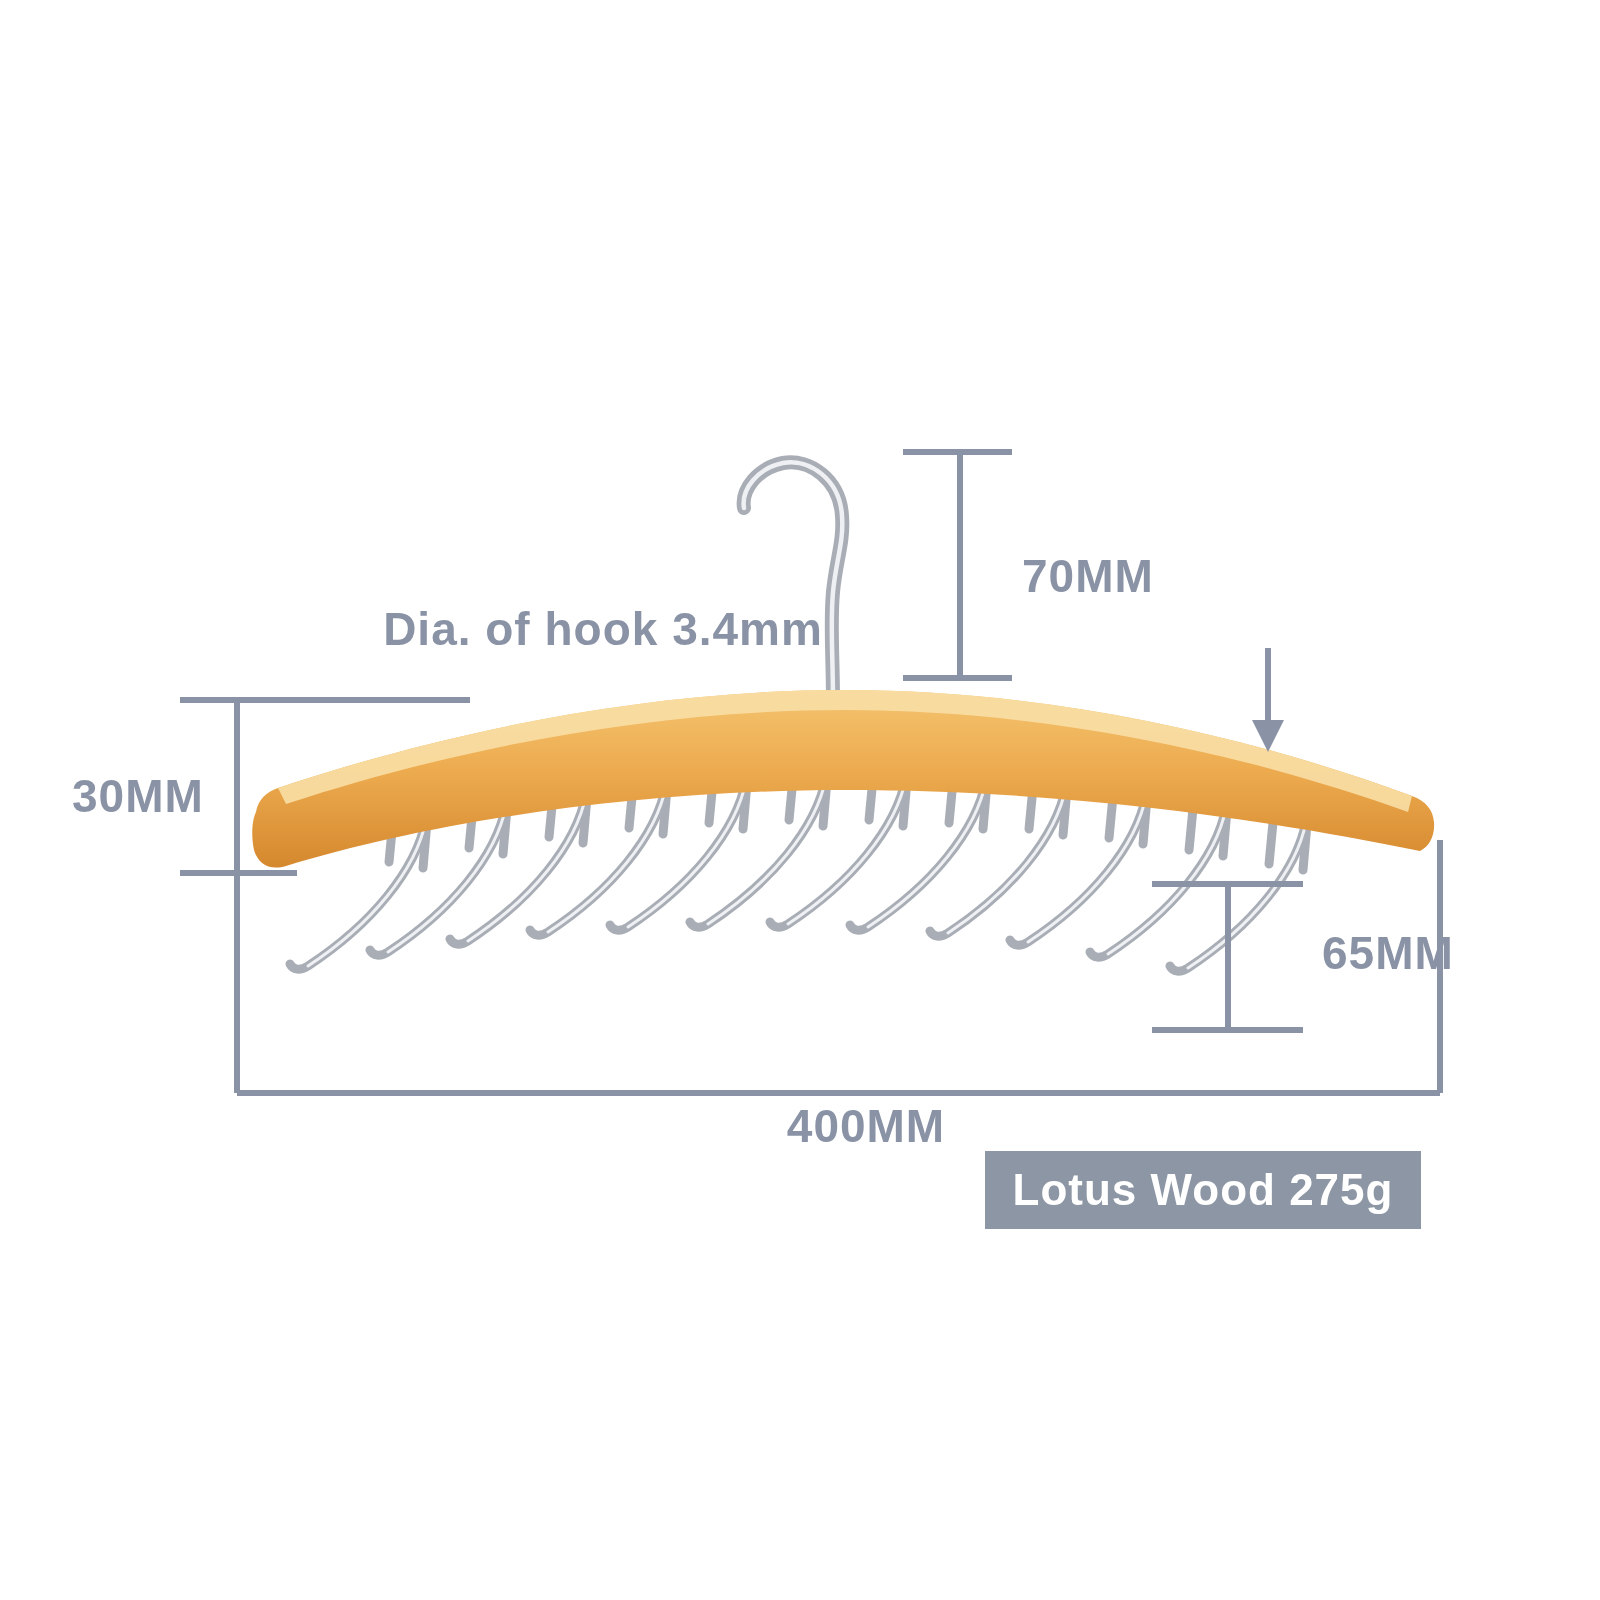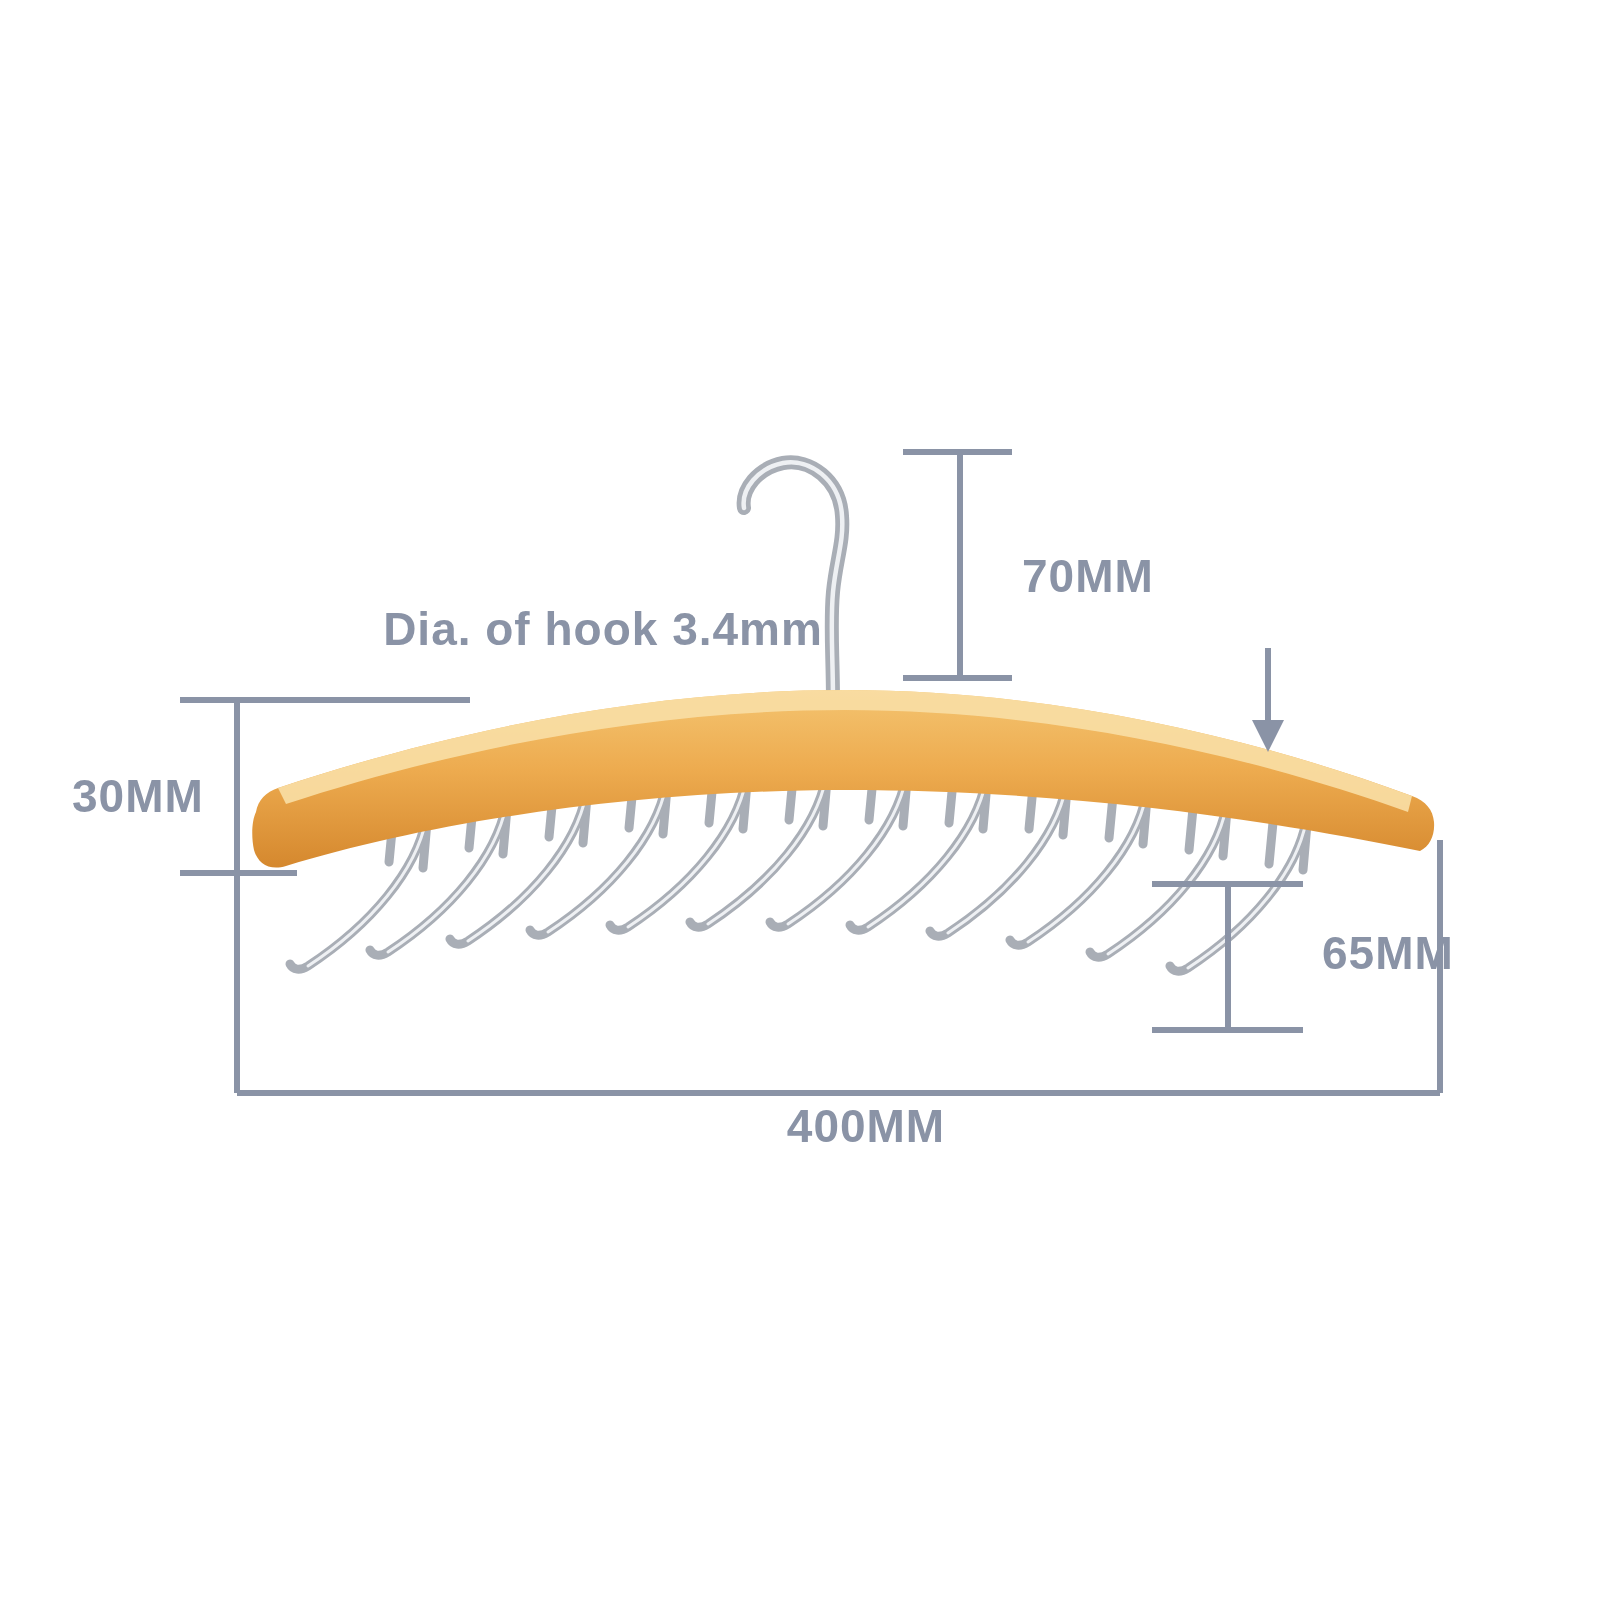--- a/index.html
+++ b/index.html
@@ -134,14 +134,17 @@
 
   <div class="dim-label" style="left:1022px;top:553px;">70MM</div>
 
 
   <div class="dim-label" style="left:72px;top:773px;">30MM</div>
 
   <div class="dim-label" style="left:1315px;top:930px;margin-left:7px;">65MM</div>
 
   <div class="dim-label center" style="left:840px;top:1103px;margin-left:26px;">400MM</div>
 
+  <div class="badge">
+    <span>Lotus Wood 275g</span>
+  </div>
 
 </div>
 
 </body></html>

